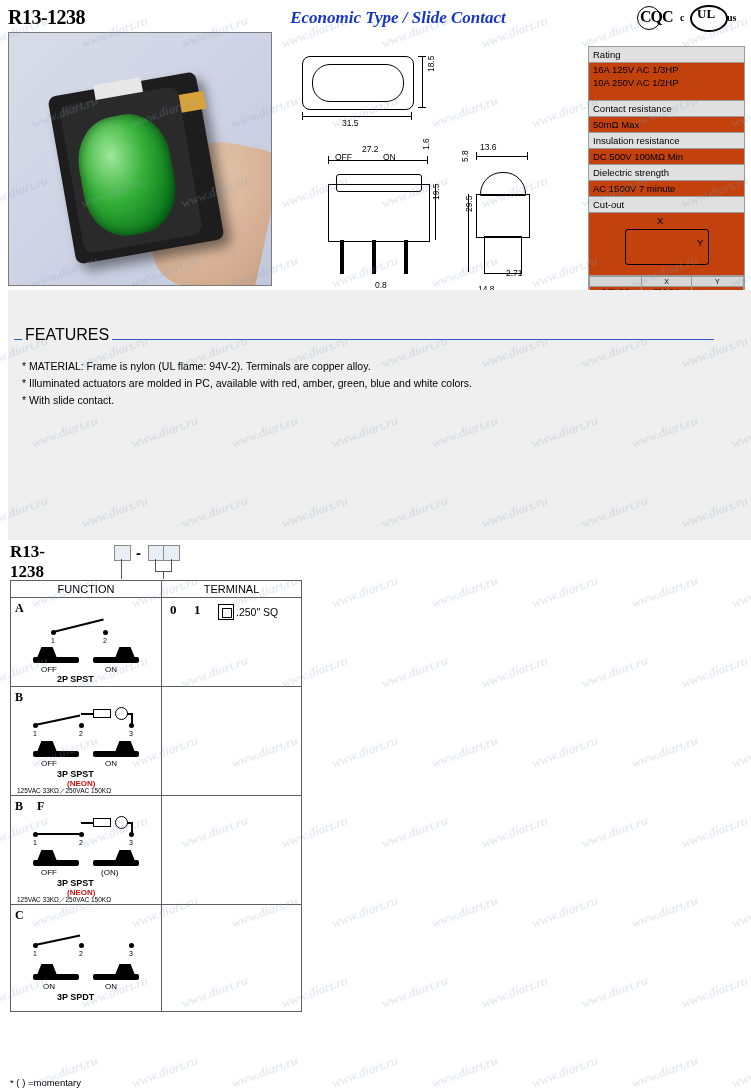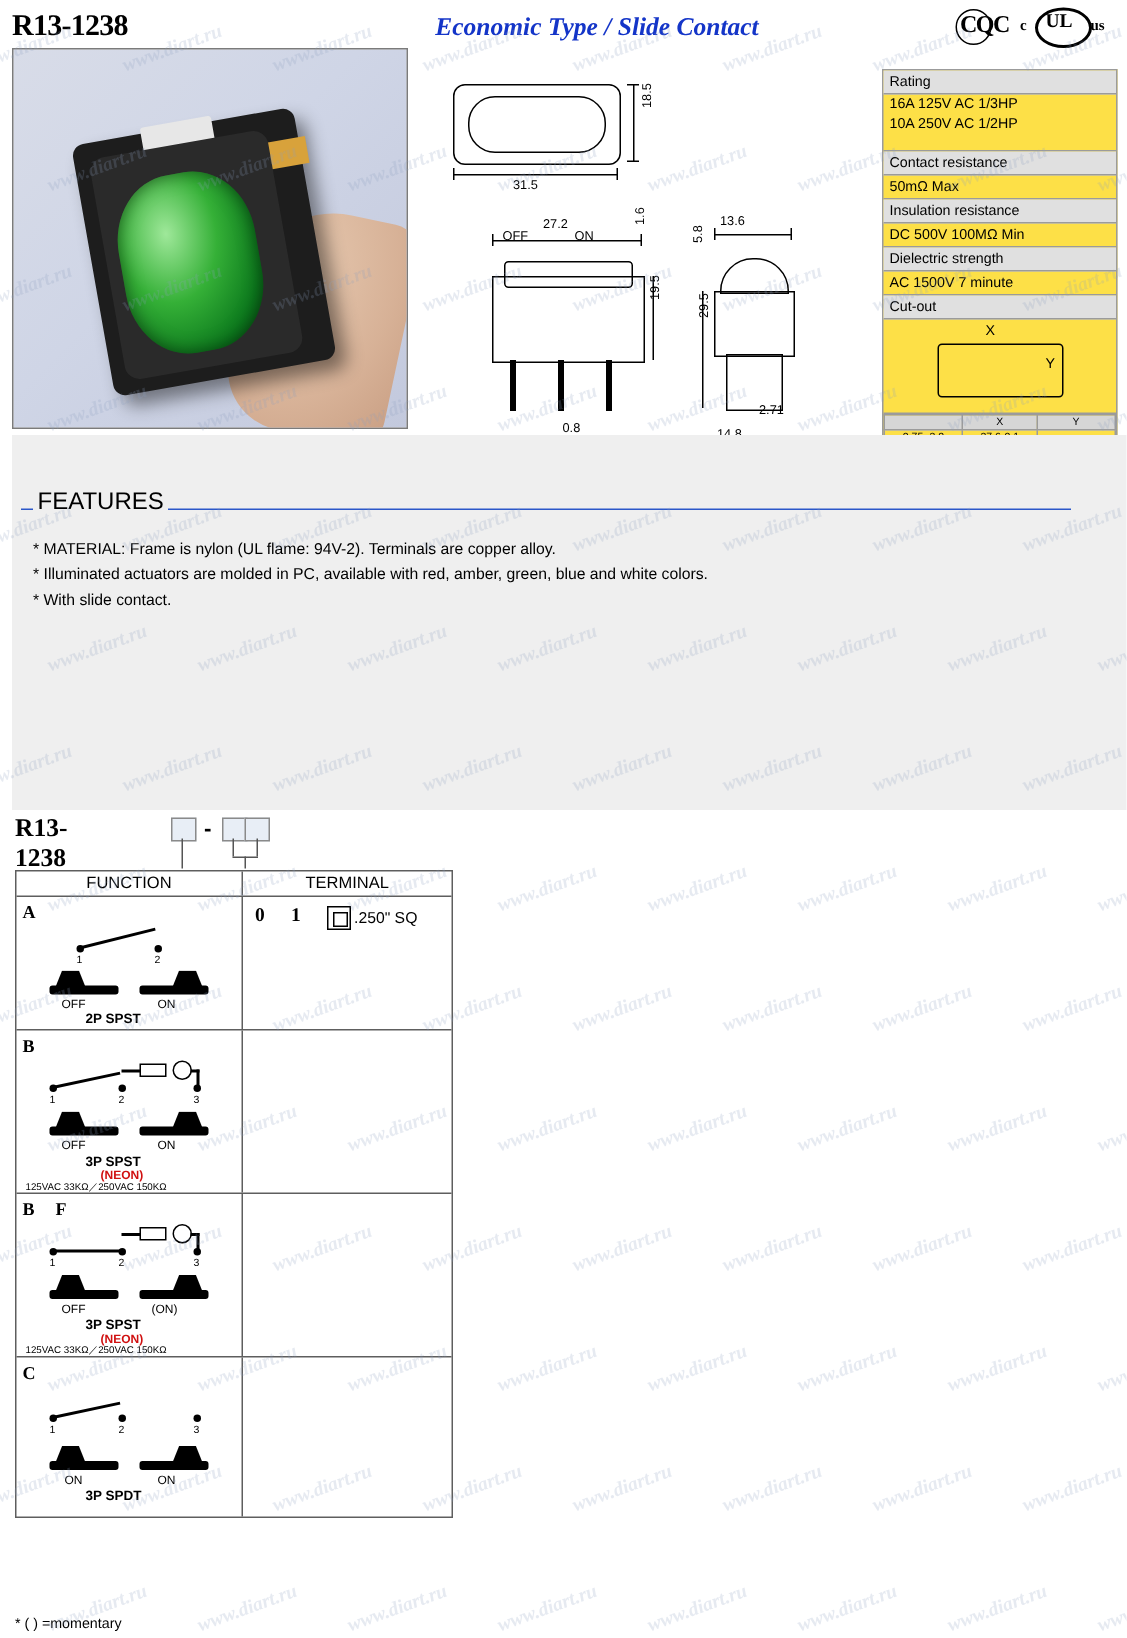--- a/index.html
+++ b/index.html
@@ -90,21 +90,21 @@
     position:absolute;left:280px;top:32px;width:305px;height:252px;
   }
   .dim{position:absolute;font-size:8.5px;}
   .lbl{position:absolute;font-size:8.5px;}
   .ln{position:absolute;background:#000;}
   .sq{position:absolute;border:1px solid #000;}
 
   
   #spec{
     position:absolute;left:588px;top:46px;width:155px;
-    border:1px solid #9b9b9b;background:#fde047;font-size:9.5px;
+    border:1px solid #9b9b9b;background:#c2410c;font-size:9.5px;
   }
   #spec .hd{
     background:#e0e0e0;padding:2px 4px;border-bottom:1px solid #9b9b9b;
     font-size:9.5px;
   }
   #spec .vl{padding:2px 4px;border-bottom:1px solid #9b9b9b;font-size:9.5px;}
   #spec .vl2{padding:1px 4px;font-size:9.5px;line-height:11px;}
   #cutout{position:relative;height:62px;border-bottom:1px solid #9b9b9b;}
   #cutout .xl{position:absolute;left:68px;top:2px;font-size:9.5px;}
   #cutout .yl{position:absolute;left:108px;top:24px;font-size:9.5px;}

